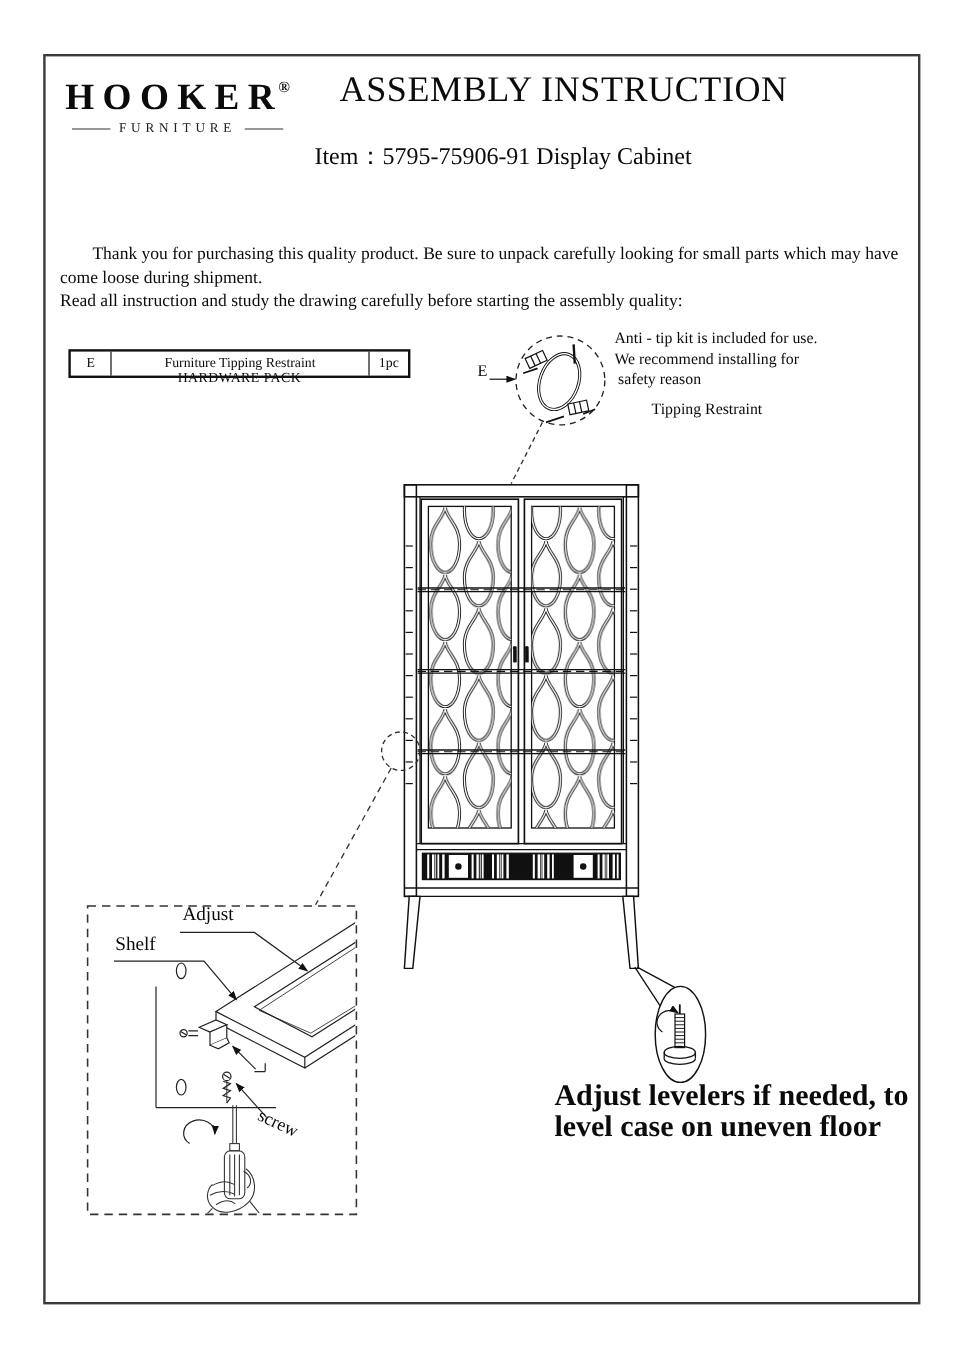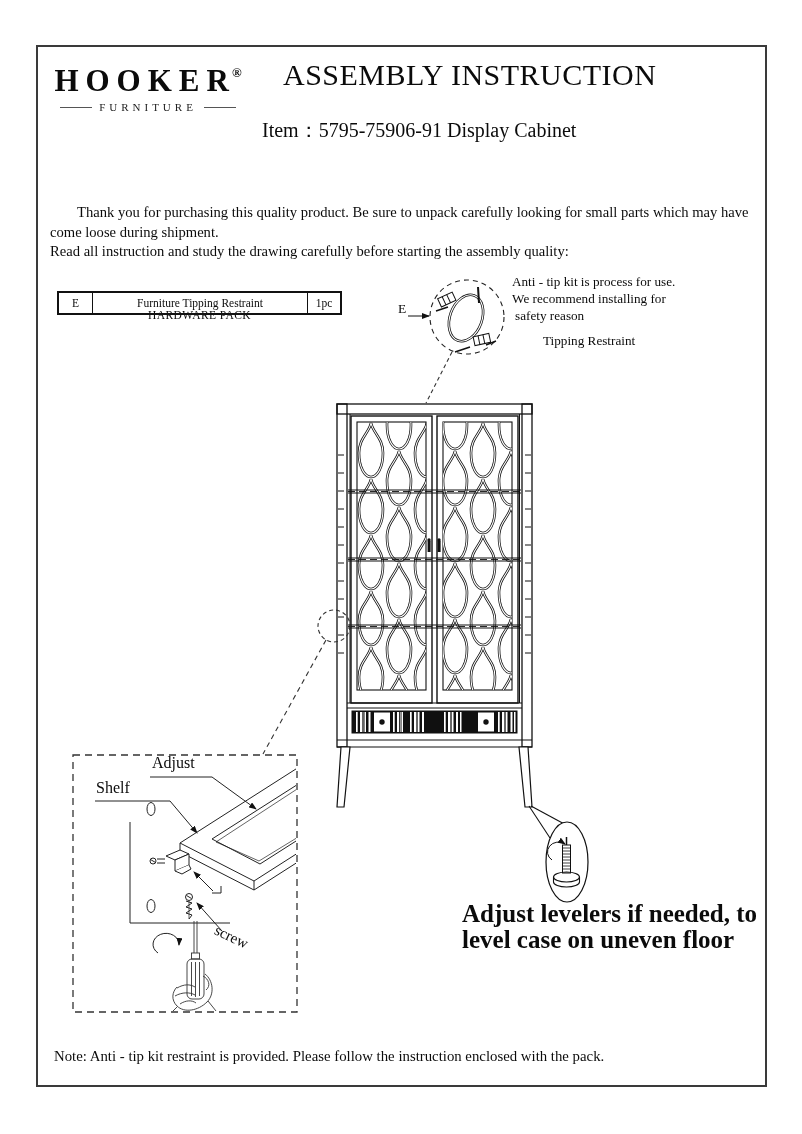--- a/index.html
+++ b/index.html
@@ -306,30 +306,29 @@
   <div class="abs hw-title">HARDWARE PACK</div>
   <div class="abs hw-table">
     <div class="c hw-c1">E</div>
     <div class="c hw-c2">Furniture Tipping Restraint</div>
     <div class="c hw-c3">1pc</div>
   </div>
 
   <div class="abs e-label">E</div>
 
   <div class="abs antitip">
-    <div>Anti - tip kit is process for use.</div>
+    <div>Anti - tip kit is included for use.</div>
     <div>We recommend installing for</div>
     <div class="i3">safety reason</div>
   </div>
   <div class="abs tip-caption">Tipping Restraint</div>
 
   <div class="abs glass-label">Adjust</div>
   <div class="abs shelf-label">Shelf</div>
   <div class="abs screw-label">screw</div>
 
   <div class="abs adjust">
     <div>Adjust levelers if needed, to</div>
     <div>level case on uneven floor</div>
   </div>
 
-  <div class="abs footnote">Note: Anti - tip kit restraint is provided. Please follow the instruction enclosed with the pack.</div>
 
 </div>
 
 </body></html>

